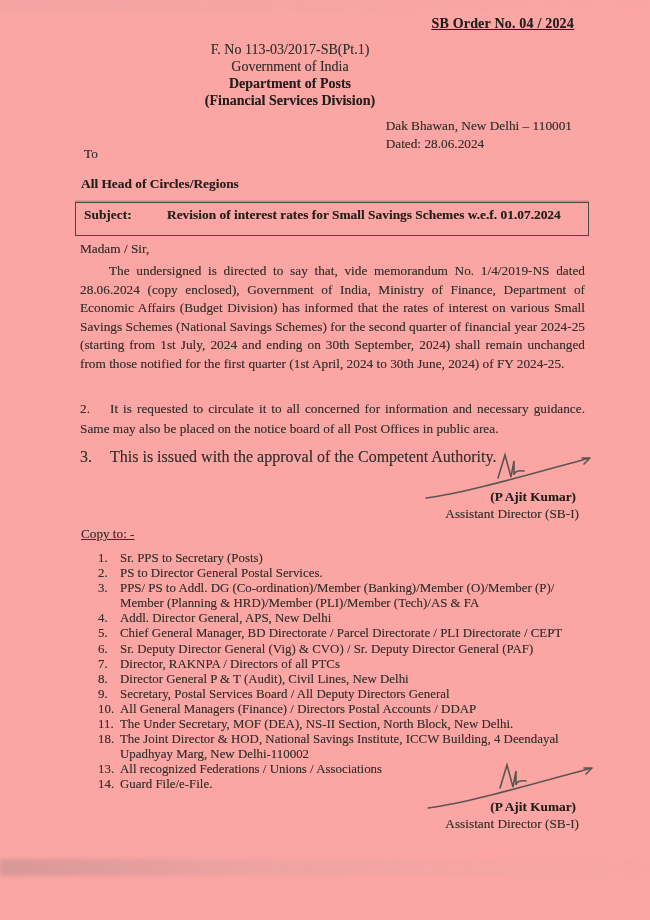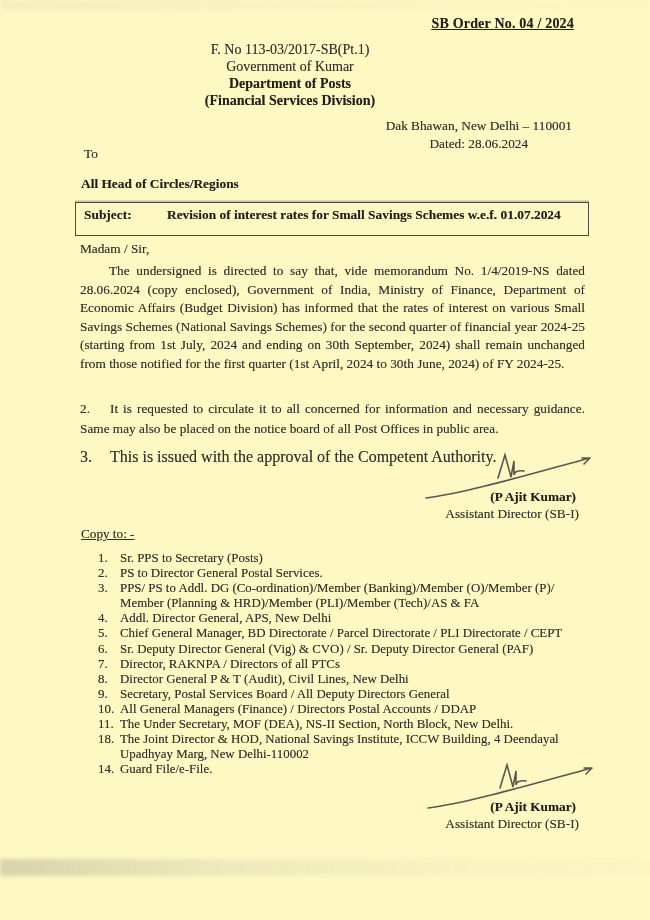--- a/index.html
+++ b/index.html
@@ -6,39 +6,39 @@
   body{
     width:650px;height:920px;
     background:#f6f5f3;
     font-family:"Liberation Serif","DejaVu Serif",serif;
     color:#33302c;
     position:relative;
     overflow:hidden;
   }
   .page{
     position:absolute;inset:0;
-    background:#fef9c3;
+    background:#fca5a5;
   }
   
   .ink{ text-shadow:0 0 0.6px rgba(80,74,66,.55); }
   .b{ font-weight:bold; color:#221f1b; }
 
   .order-no{
     position:absolute; top:16px; right:76px;
     font-size:14px; font-weight:bold; color:#221f1b;
     text-decoration:underline;
     letter-spacing:.2px;
   }
   .center-block{
     position:absolute; top:41px; left:130px; width:320px;
     text-align:center; font-size:14px; line-height:17px;
   }
   .right-block{
     position:absolute; top:117px; right:78px;
-    text-align:center; font-size:13.3px; line-height:17.5px;
+    text-align:left; font-size:13.3px; line-height:17.5px;
   }
   .to-label{ position:absolute; top:146px; left:84px; font-size:13.3px; }
   .addressee{ position:absolute; top:176px; left:81px; font-size:13.4px; }
   .subject-box{
     position:absolute; top:202px; left:75px; width:496px;
     border:1.6px solid #4e4a44;
     box-shadow:0 -1.5px 0 rgba(90,86,80,.35);
     padding:4px 8px 12px 8px;
     display:flex; font-size:13.4px;
   }
@@ -83,21 +83,21 @@
 </style>
 </head>
 <body>
 
 <div class="page">
 
   <div class="order-no ink">SB Order No. 04 / 2024</div>
 
   <div class="center-block ink">
     <div>F. No 113-03/2017-SB(Pt.1)</div>
-    <div>Government of Kumar</div>
+    <div>Government of India</div>
     <div class="b">Department of Posts</div>
     <div class="b">(Financial Services Division)</div>
   </div>
 
   <div class="right-block ink">
     <div>Dak Bhawan, New Delhi – 110001</div>
     <div>Dated: 28.06.2024</div>
   </div>
 
   <div class="to-label ink">To</div>
@@ -186,20 +186,24 @@
       <div class="copy-item">
         <span class="num">11.</span>
         <span class="txt">The Under Secretary, MOF (DEA), NS-II Section, North Block, New Delhi.</span>
       </div>
 
       <div class="copy-item">
         <span class="num">18.</span>
         <span class="txt">The Joint Director &amp; HOD, National Savings Institute, ICCW Building, 4 Deendayal Upadhyay Marg, New Delhi-110002</span>
       </div>
 
+      <div class="copy-item">
+        <span class="num">13.</span>
+        <span class="txt">All recognized Federations / Unions / Associations</span>
+      </div>
 
       <div class="copy-item">
         <span class="num">14.</span>
         <span class="txt">Guard File/e-File.</span>
       </div>
     </div>
 
   <svg class="sig-svg s2" width="200" height="58" viewBox="0 0 200 58">
     <path d="M86,30 L93,7 L99,29 L102,13 L102,27 C102,24 106,22 112,23"></path>
     <path d="M14,50 C55,45 125,24 178,10 l-8,0 m8,0 l-6,6"></path>

